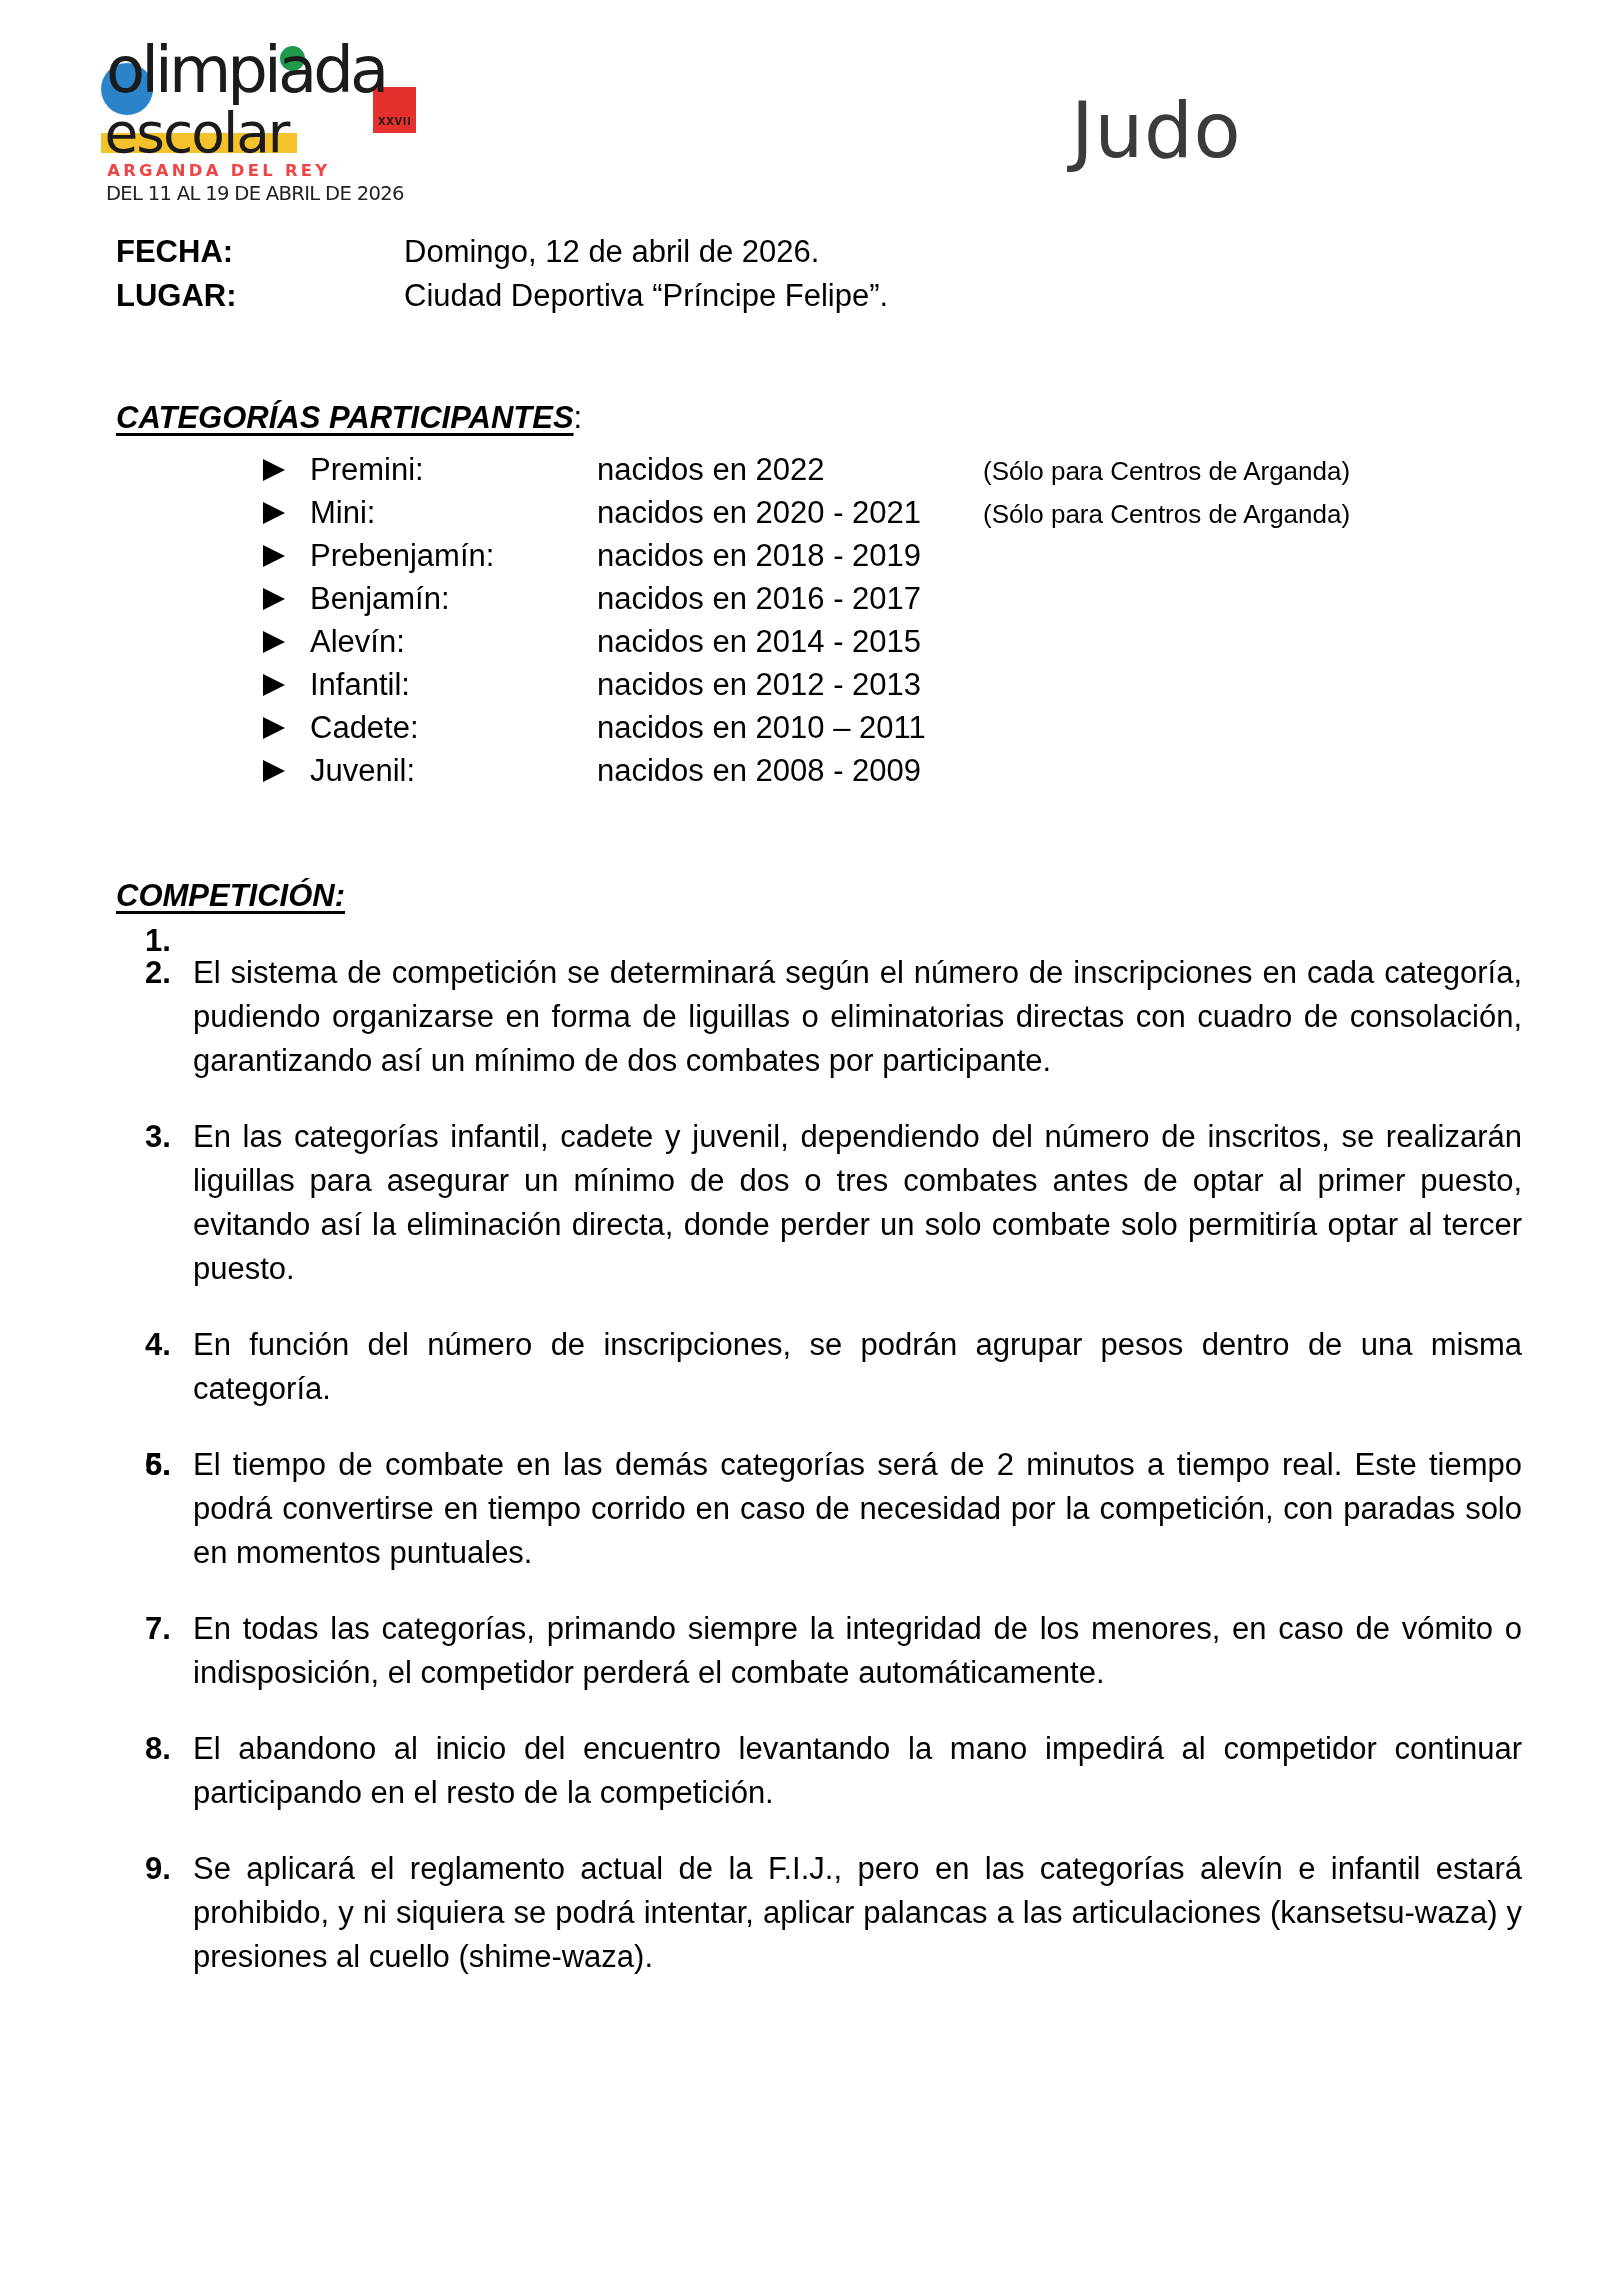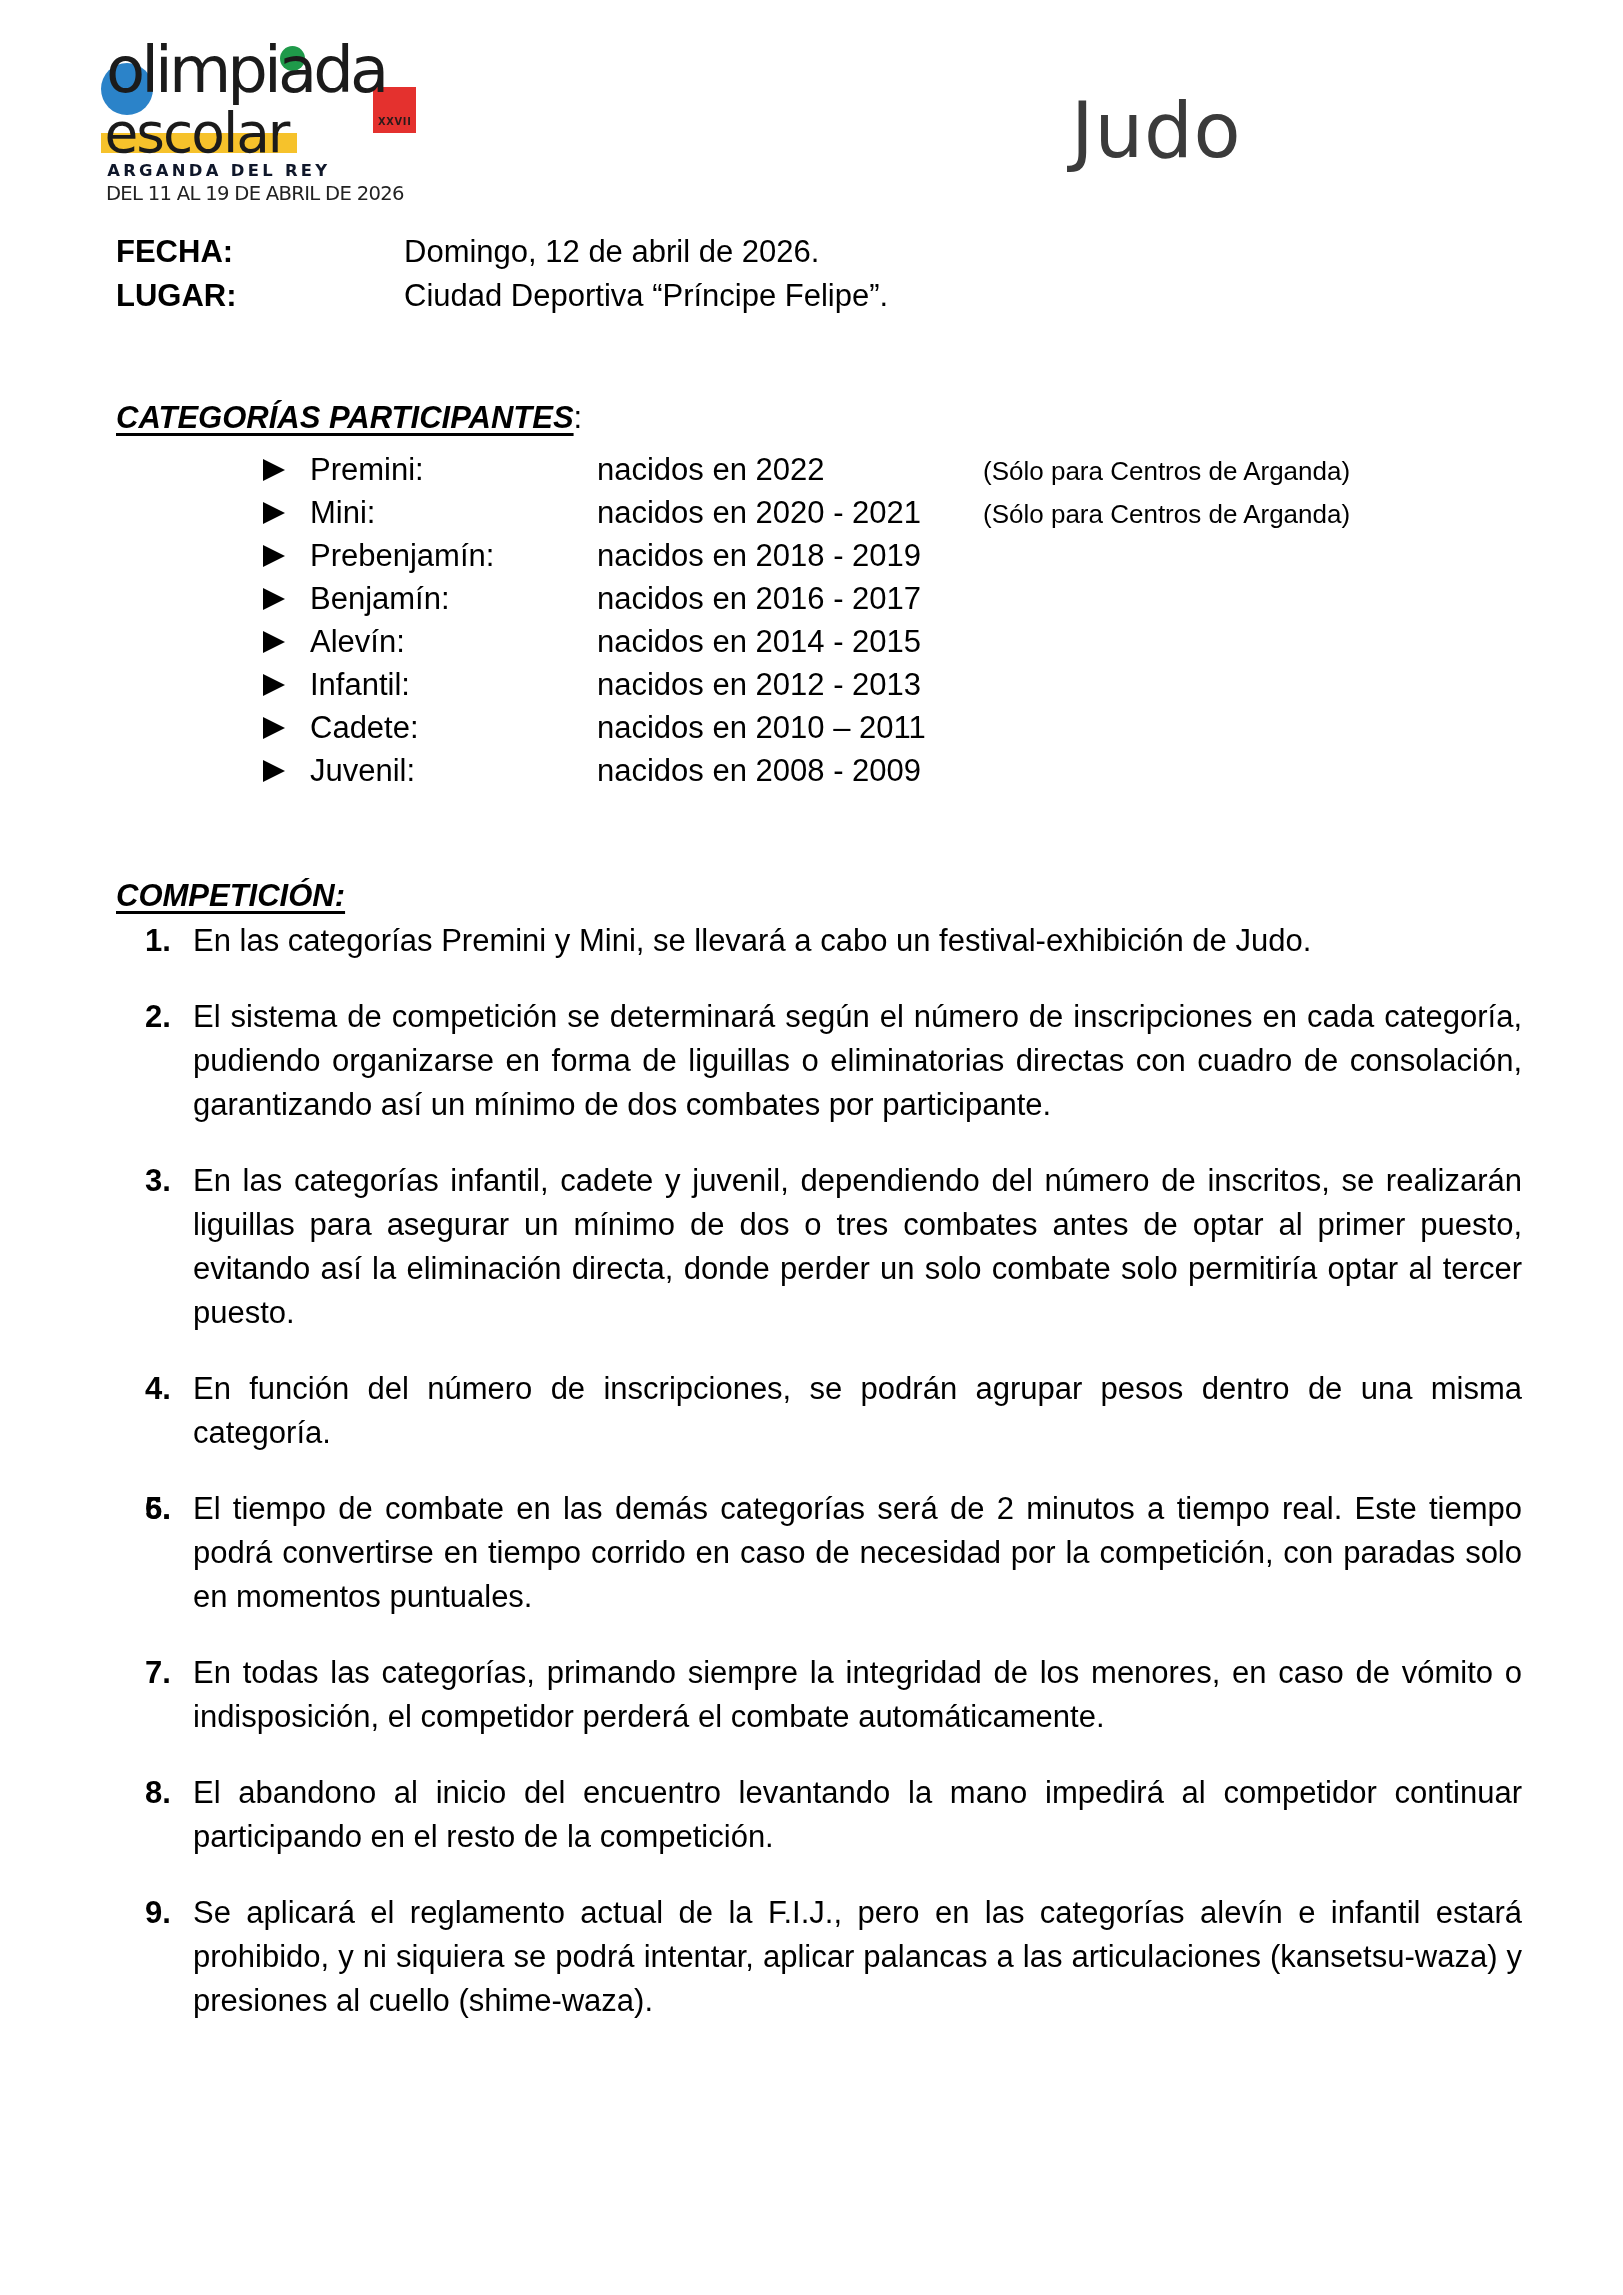--- a/index.html
+++ b/index.html
@@ -12,21 +12,21 @@
     .logo .green-dot { position: absolute; left: 182px; top: 3.3px; width: 25px; height: 25px; border-radius: 50%; background: #1f9a4a; }
     .logo .red-box { position: absolute; left: 275px; top: 44px; width: 43px; height: 46px; background: #e4312e; }
     .logo .word-olimpiada { position: absolute; left: 7.9px; top: -5.2px; font-family: "DejaVu Sans", sans-serif; font-weight: normal;
             font-size: 64px; letter-spacing: -3.9px; color: #1b1b1b; line-height: 1; }
     .logo .xxvii { position: absolute; left: 280px; top: 73px; font-family: "DejaVu Sans", sans-serif; font-weight: bold;
             font-size: 9.8px; color: #2a1a1a; letter-spacing: 0.7px; }
     .logo .yellow-bar { position: absolute; left: 2.6px; top: 90px; width: 196px; height: 19.6px; background: #f6c22b; }
     .logo .word-escolar { position: absolute; left: 6.5px; top: 63px; font-family: "DejaVu Sans", sans-serif; font-weight: normal;
             font-size: 55px; letter-spacing: -2px; color: #1b1b1b; line-height: 1; }
     .logo .arganda { position: absolute; left: 9.2px; top: 118px; font-family: "DejaVu Sans", sans-serif; font-weight: bold;
-            font-size: 16.4px; letter-spacing: 3.3px; color: #0f172a; }
+            font-size: 16.4px; letter-spacing: 3.3px; color: #ef4444; }
     .logo .dates { position: absolute; left: 7.9px; top: 139px; font-family: "DejaVu Sans", sans-serif; font-weight: normal;
             font-size: 19.6px; letter-spacing: -0.7px; color: #222; white-space: nowrap; }
 
     
     .doc-title { position: absolute; left: 1071px; top: 92px; font-family: "DejaVu Sans", sans-serif;
                  font-size: 77px; color: #3b3b3b; letter-spacing: 0.7px; line-height: 1; }
 
     
     .info-row { position: absolute; left: 116px; font-size: 31px; line-height: 1; white-space: nowrap; }
     .info-row .lbl { position: absolute; left: 0; font-weight: bold; }
@@ -136,21 +136,20 @@
   </div>
 </div>
 
 <div class="section-head head-comp">
   <span class="t">COMPETICIÓN:</span>
 </div>
 
 <div class="rules">
   <div class="rule">
     <span class="num">1.</span>
-    <span>En las categorías Premini y Mini, se llevará a cabo un festival-exhibición de Judo.</span>
   </div>
   <div class="rule">
     <span class="num">2.</span>
     <span>El sistema de competición se determinará según el número de inscripciones en cada categoría, pudiendo organizarse en forma de liguillas o eliminatorias directas con cuadro de consolación, garantizando así un mínimo de dos combates por participante.</span>
   </div>
   <div class="rule">
     <span class="num">3.</span>
     <span>En las categorías infantil, cadete y juvenil, dependiendo del número de inscritos, se realizarán liguillas para asegurar un mínimo de dos o tres combates antes de optar al primer puesto, evitando así la eliminación directa, donde perder un solo combate solo permitiría optar al tercer puesto.</span>
   </div>
   <div class="rule">

